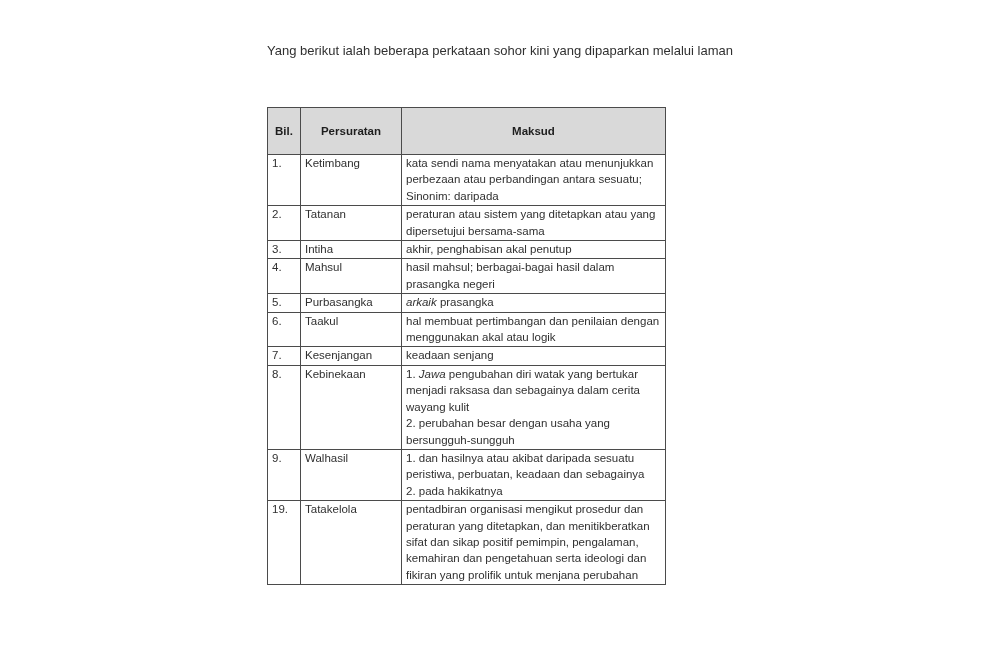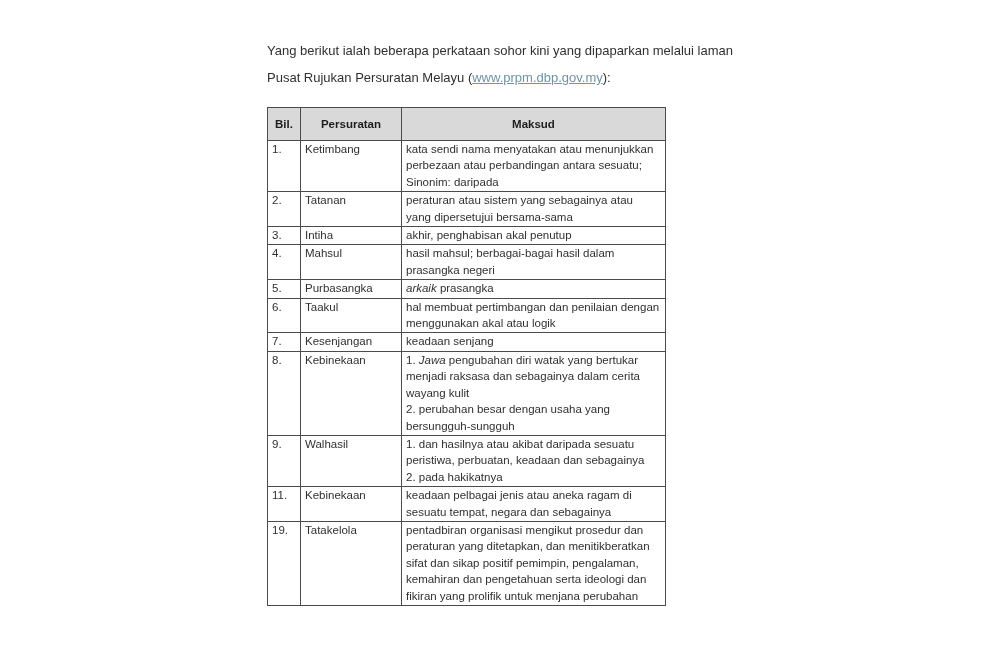--- a/index.html
+++ b/index.html
@@ -31,21 +31,21 @@
   }
   .word-table th, .word-table td {
     border: 1px solid var(--border, #4b4b4b);
     vertical-align: top;
   }
   .word-table th {
     background: var(--headerbg, #d9d9d9);
     font-size: 11.5px; font-weight: bold;
     text-align: center;
     line-height: 14px;
-    padding: 9px 2px;
+    padding: 16px 2px;
     color: #1e1e1e;
   }
   .word-table td {
     font-size: 11.5px;
     line-height: 16.4px;
     padding: 0 4px 1px 4px;
     color: var(--text, #303030);
   }
   col.c-bil { width: 33px; }
   col.c-word { width: 101px; }
@@ -53,21 +53,20 @@
   td.c-meaning { white-space: pre-wrap; }
   td.c-meaning i { }
 </style>
 </head>
 <body>
 
 <div class="page">
 
   <p class="intro">
     <span class="intro-line1">Yang berikut ialah beberapa perkataan sohor kini yang dipaparkan melalui laman</span>
-    <span class="intro-line2"><span>Pusat Rujukan Persuratan Melayu (</span><a class="prpm-link" href="#">www.prpm.dbp.gov.my</a><span>):</span></span>
   </p>
 
   <table class="word-table">
     <colgroup>
       <col class="c-bil">
       <col class="c-word">
       <col class="c-meaning">
     </colgroup>
     <thead>
       <tr>
@@ -79,21 +78,21 @@
     <tbody>
         <tr>
           <td class="c-bil">1.</td>
           <td class="c-word">Ketimbang</td>
           <td class="c-meaning"><span>kata sendi nama menyatakan atau menunjukkan perbezaan atau perbandingan antara sesuatu;
 Sinonim: daripada</span></td>
         </tr>
         <tr>
           <td class="c-bil">2.</td>
           <td class="c-word">Tatanan</td>
-          <td class="c-meaning"><span>peraturan atau sistem yang sebagainya atau yang dipersetujui bersama-sama</span></td>
+          <td class="c-meaning"><span>peraturan atau sistem yang ditetapkan atau yang dipersetujui bersama-sama</span></td>
         </tr>
         <tr>
           <td class="c-bil">3.</td>
           <td class="c-word">Intiha</td>
           <td class="c-meaning"><span>akhir, penghabisan akal penutup</span></td>
         </tr>
         <tr>
           <td class="c-bil">4.</td>
           <td class="c-word">Mahsul</td>
           <td class="c-meaning"><span>hasil mahsul; berbagai-bagai hasil dalam prasangka negeri</span></td>
@@ -119,25 +118,20 @@
           <td class="c-meaning"><span>1. </span><i>Jawa</i><span> pengubahan diri watak yang bertukar menjadi raksasa dan sebagainya dalam cerita wayang kulit
 2. perubahan besar dengan usaha yang bersungguh-sungguh</span></td>
         </tr>
         <tr>
           <td class="c-bil">9.</td>
           <td class="c-word">Walhasil</td>
           <td class="c-meaning"><span>1. dan hasilnya atau akibat daripada sesuatu peristiwa, perbuatan, keadaan dan sebagainya
 2. pada hakikatnya</span></td>
         </tr>
         <tr>
-          <td class="c-bil">11.</td>
-          <td class="c-word">Kebinekaan</td>
-          <td class="c-meaning"><span>keadaan pelbagai jenis atau aneka ragam di sesuatu tempat, negara dan sebagainya</span></td>
-        </tr>
-        <tr>
           <td class="c-bil">19.</td>
           <td class="c-word">Tatakelola</td>
           <td class="c-meaning"><span>pentadbiran organisasi mengikut prosedur dan peraturan yang ditetapkan, dan menitikberatkan sifat dan sikap positif pemimpin, pengalaman, kemahiran dan pengetahuan serta ideologi dan fikiran yang prolifik untuk menjana perubahan</span></td>
         </tr>
       </tbody>
   </table>
 
 </div>
 
 </body></html>

